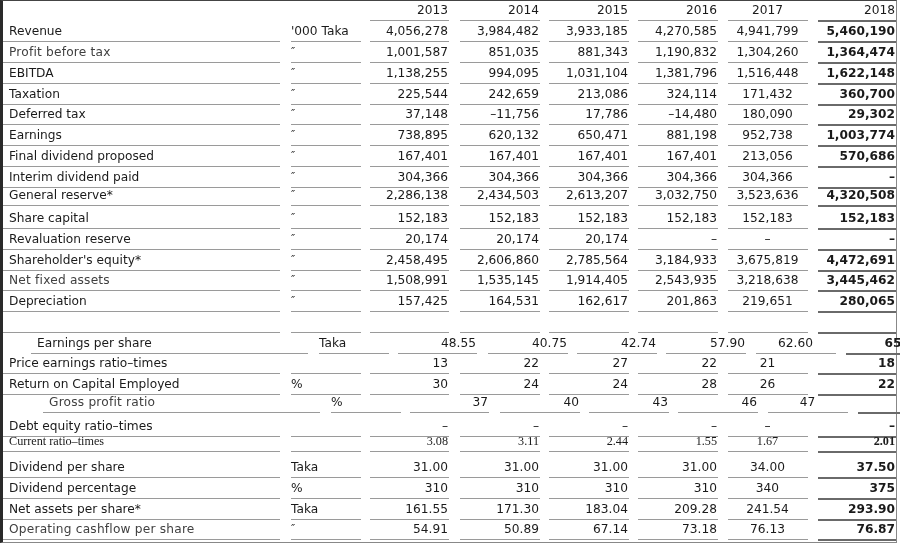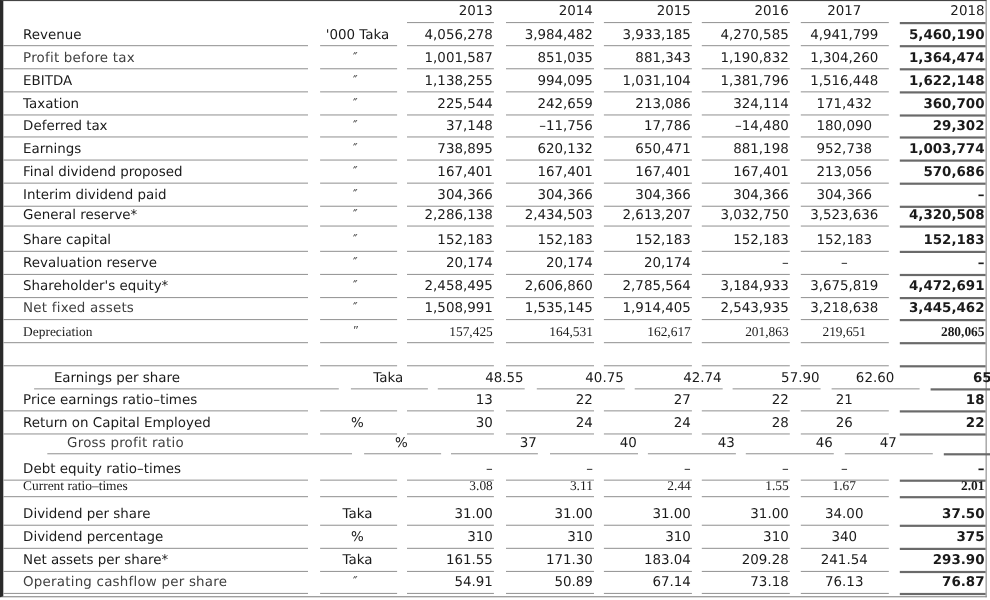--- a/index.html
+++ b/index.html
@@ -4,22 +4,22 @@
   <style>
     html, body { margin: 0; padding: 0; background: #ffffff; }
     body { width: 900px; height: 545px; overflow: hidden; position: relative;
            font-family: "DejaVu Sans", sans-serif; color: #1a1a1a; }
     .frame { position: absolute; left: 0; top: 0; width: 897px; height: 543px;
              border-left: 3px solid #2a2a2a; border-right: 1px solid #888; border-bottom: 1px solid #888; border-top: 1px solid #444; box-sizing: border-box; }
     .row { position: absolute; left: 0; width: 900px; height: 20px; }
     .cell { position: absolute; top: 0; height: 20px; line-height: 20px; font-size: 12.2px;
             white-space: nowrap; box-sizing: border-box; }
     .cell::after { content: ""; position: absolute; left: 0; right: 0; bottom: -1px; height: 1px; background: #9a9a9a; }
-    .c-label { left: 3px; width: 277px; padding-left: 18px; text-align: left; }
-    .c-unit  { left: 291px; width: 70px; text-align: center; padding-right: 2px; }
+    .c-label { left: 3px; width: 277px; padding-left: 6px; text-align: left; }
+    .c-unit  { left: 291px; width: 70px; text-align: left; padding-right: 2px; }
     .c-y0 { left: 370px; width: 79px; text-align: right; padding-right: 1px; }
     .c-y1 { left: 460px; width: 80px; text-align: right; padding-right: 1px; }
     .c-y2 { left: 549px; width: 80px; text-align: right; padding-right: 1px; }
     .c-y3 { left: 638px; width: 80px; text-align: right; padding-right: 1px; }
     .c-y4 { left: 728px; width: 80px; text-align: center; padding-right: 1px; }
     .c-y5 { left: 818px; width: 78px; text-align: right; padding-right: 1px; font-weight: bold; }
     .c-y5::after { height: 2px; bottom: -2px; background: #6a6a6a; }
     .light { font-weight: normal; color: #404040; letter-spacing: 0.2px; }
     .header .cell { font-size: 12.2px; }
     .header .c-label::after, .header .c-unit::after { display: none; }
@@ -165,21 +165,21 @@
     <div class="row" style="top: 270.25px;">
       <div class="cell c-label light">Net fixed assets</div>
       <div class="cell c-unit ditto">″</div>
       <div class="cell c-y0">1,508,991</div>
       <div class="cell c-y1">1,535,145</div>
       <div class="cell c-y2">1,914,405</div>
       <div class="cell c-y3">2,543,935</div>
       <div class="cell c-y4">3,218,638</div>
       <div class="cell c-y5">3,445,462</div>
     </div>
-    <div class="row" style="top: 291px; font-family: Liberation Serif, serif;">
+    <div class="row" style="top: 291px;">
       <div class="cell c-label">Depreciation</div>
       <div class="cell c-unit ditto">″</div>
       <div class="cell c-y0">157,425</div>
       <div class="cell c-y1">164,531</div>
       <div class="cell c-y2">162,617</div>
       <div class="cell c-y3">201,863</div>
       <div class="cell c-y4">219,651</div>
       <div class="cell c-y5">280,065</div>
     </div>
     <div class="row" style="top: 311.75px;">

